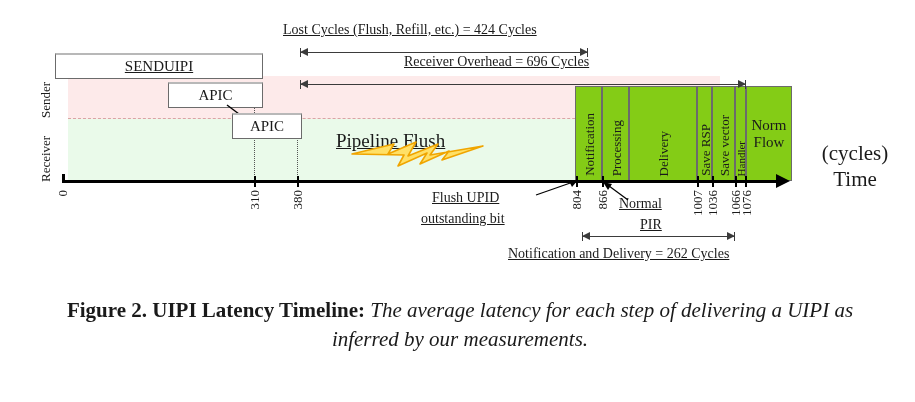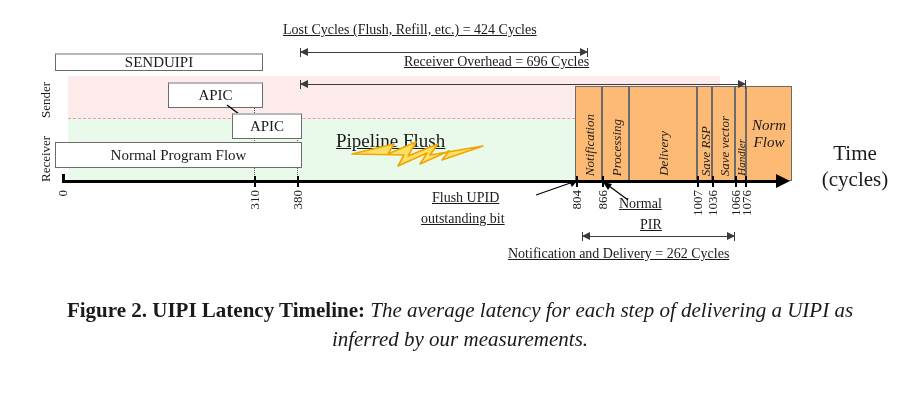--- a/index.html
+++ b/index.html
@@ -40,23 +40,22 @@
   
   .box {
     position: absolute; background: #fff;
     border: 1px solid #6b6b6b;
     border-top: 2px solid #b8b8b8;
     display: flex; align-items: center; justify-content: center;
     font-size: 15px; white-space: nowrap;
   }
   .box.plain { border-top: 1px solid #6b6b6b; }
   .vbox {
-    position: absolute; background: #fdba74;
+    position: absolute; background: #84cc16;
     border: 1px solid #6b6b6b;
-    font-style: italic;
   }
   .vlabel {
     position: absolute; bottom: 4px; left: 50%;
     transform: translateX(-50%) rotate(180deg);
     writing-mode: vertical-rl;
     font-size: 13px; white-space: nowrap; line-height: 1;
   }
 
   
   .sidelab {
@@ -96,30 +95,29 @@
   <div class="band band-sender"></div>
   <div class="band band-recv"></div>
   <div class="mid-dash"></div>
 
   <div class="sidelab" style="left:38px; top:52px; height:66px;">Sender</div>
   <div class="sidelab" style="left:38px; top:104px; height:78px;">Receiver</div>
 
   <div class="guide" style="left:254px; top:99px; height:82px;"></div>
   <div class="guide" style="left:297px; top:118px; height:63px;"></div>
 
-  <div class="box" style="left:55px; top:53px; width:208px; height:18px;">SENDUIPI</div>
+  <div class="box" style="left:55px; top:53px; width:208px; height:26px;text-decoration:underline;">SENDUIPI</div>
   <div class="box" style="left:168px; top:82px; width:95px; height:26px;">APIC</div>
 
   <svg style="position:absolute; left:225px; top:103px; width:40px; height:28px;" viewBox="0 0 40 28">
     <path d="M2,2 L26,20" stroke="#000" stroke-width="1.4" fill="none"></path>
     <path d="M26,20 L18,17 L23,12 Z" fill="#000"></path>
   </svg>
 
   <div class="box" style="left:232px; top:113px; width:70px; height:26px;">APIC</div>
-  <div class="box plain" style="left:55px; top:142px; width:247px; height:26px;">Normal Program Flow</div>
 
   <div class="ann" style="left:336px; top:130px; font-size:19px;">Pipeline Flush</div>
   <svg style="position:absolute; left:350px; top:140px; width:135px; height:32px;" viewBox="0 0 135 32">
     <path d="M2,14 L44,4 L38,14 L66,2 L58,16 L88,4 L80,15 L133,6 L92,20 L99,11 L70,24 L77,13 L48,26 L54,15 Z" fill="#ffe066" stroke="#f0a500" stroke-width="1.6" stroke-linejoin="round"></path>
   </svg>
 
   <div class="vbox" style="left:575px; top:86px; width:27px; height:95px;">
     <span class="vlabel">Notification</span>
   </div>
   <div class="vbox" style="left:602px; top:86px; width:27px; height:95px;">
@@ -159,22 +157,22 @@
   <div class="ticklab" style="left:248px;">310</div>
   <div class="ticklab" style="left:291px;">380</div>
   <div class="ticklab" style="left:570px;">804</div>
   <div class="ticklab" style="left:596px;">866</div>
   <div class="ticklab" style="left:691px;">1007</div>
   <div class="ticklab" style="left:706px;">1036</div>
   <div class="ticklab" style="left:729px;">1066</div>
   <div class="ticklab" style="left:740px;">1076</div>
 
   <div class="timelab" style="left:800px; top:140px; width:110px;">
+    <div>(cycles)</div>
     <div>Time</div>
-    <div>(cycles)</div>
   </div>
 
   <div class="ann" style="left:283px; top:22px;">Lost Cycles (Flush, Refill, etc.) = 424 Cycles</div>
   <div class="measure" style="left:300px; top:52px; width:288px;">
     <span class="mcap-l"></span>
     <span class="marr-l"></span>
     <span class="mcap-r"></span>
     <span class="marr-r"></span>
   </div>
 

